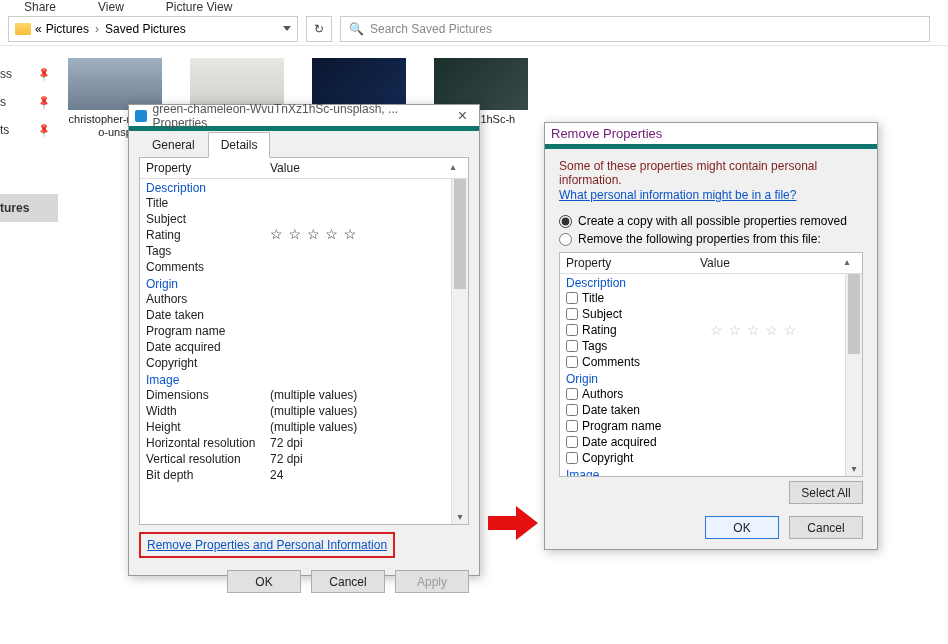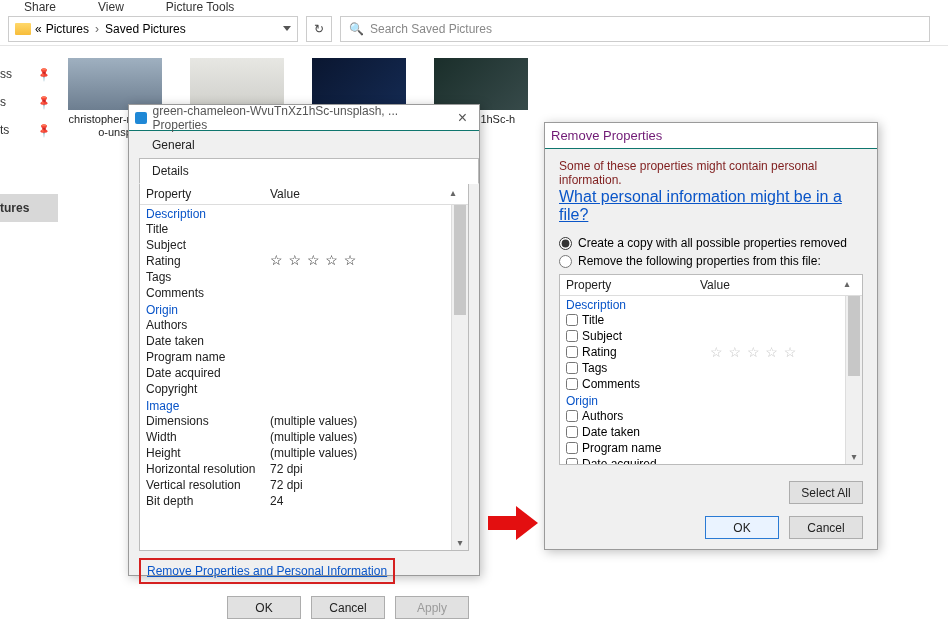--- a/index.html
+++ b/index.html
@@ -97,25 +97,25 @@
     box-shadow: 2px 2px 10px rgba(0,0,0,.25);
   }
   .dlg-props {
     left: 128px; top: 104px;
     width: 352px; height: 472px;
   }
   .dlg-title {
     height: 26px; display:flex; align-items:center; gap:6px;
     padding: 0 6px;
     background:#fff;
-    border-bottom:1px solid #0f766e;
+    border-bottom:5px solid #0f766e;
     font-size:12px; color:#555;
   }
   .dlg-title .x { margin-left:auto; color:#555; padding:0 6px; font-weight: 300; font-size: 16px;}
-  .tabs { display:flex; padding-left:10px; background:#f0f0f0;flex-direction:column; }
+  .tabs { display:flex; padding-left:10px; background:#f0f0f0; }
   .tab {
     padding: 5px 12px; font-size:12px; color:#222;
     border:1px solid transparent; position:relative; top:1px;
   }
   .tab.active {
     background:#fff; border:1px solid #bbb; border-bottom:1px solid #fff;
   }
   .sheet { margin: 0 10px 0 10px; background:#fff; border:1px solid #bbb; height: 368px; display:flex; flex-direction:column;}
   .grid-header {
     display:flex; padding: 3px 6px;
@@ -173,43 +173,43 @@
   }
 
   
   .dlg-remove {
     left: 544px; top: 122px;
     width: 334px; height: 428px;
   }
   .dlg-remove .dlg-title { background:#fff; font-size:13px; color:#701a75;}
   .remove-body { background:#f0f0f0; padding: 10px 14px 10px 14px; height: calc(100% - 26px); display:flex; flex-direction:column;}
   .info-text { font-size:12px; color:#7f1d1d; }
-  .info-link { font-size:16px; color:#0a55c8; text-decoration:underline; display:inline-block; margin-top:1px;}
+  .info-link { font-size:12px; color:#0a55c8; text-decoration:underline; display:inline-block; margin-top:1px;}
   .radio { display:flex; gap:6px; align-items:center; margin-top: 12px; font-size:12px; }
   .radio input { accent-color:#333; width:13px; height:13px;}
   .remove-grid {
     margin-top: 6px; background:#fff; border:1px solid #bbb;
     flex:1; display:flex; flex-direction:column; min-height:0;
   }
   .remove-grid .grid-header { font-size:12px; }
   .remove-rows { flex:1; overflow:hidden; position:relative; }
   .remove-rows .rows { padding: 0 2px 0 6px; margin-right:17px; }
   .crow { display:flex; align-items:center; gap:4px; font-size:12px; padding:1px 0;}
   .crow input { width:12px; height:12px; }
-  .selectall-wrap { display:flex; justify-content:flex-end; margin-top:16px;}
+  .selectall-wrap { display:flex; justify-content:flex-end; margin-top:4px;}
   .remove-buttons { display:flex; gap:10px; justify-content:flex-end; margin-top:12px; }
 
 </style>
 </head>
 <body>
 
 <div class="ribbon-row">
   <span>Share</span>
   <span>View</span>
-  <span>Picture Tools</span>
+  <span>Picture View</span>
 </div>
 
 <div class="breadcrumb-bar">
   <div class="breadcrumb">
     <span class="folder-ico"></span>
     <span>«</span>
     <span>Pictures</span>
     <span class="bc-sep">›</span>
     <span>Saved Pictures</span>
     <span class="bc-chev"></span>

